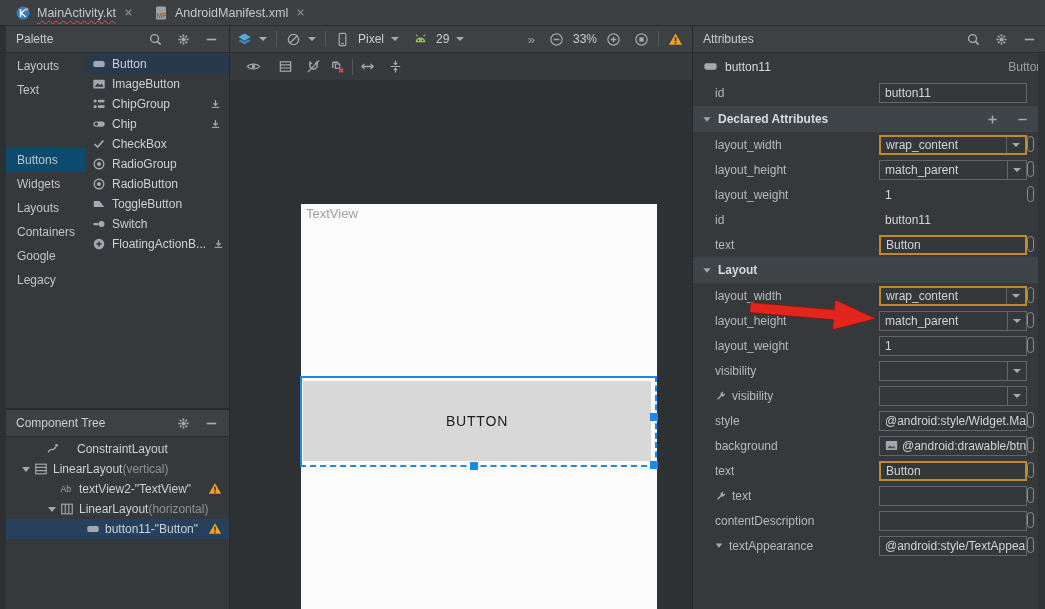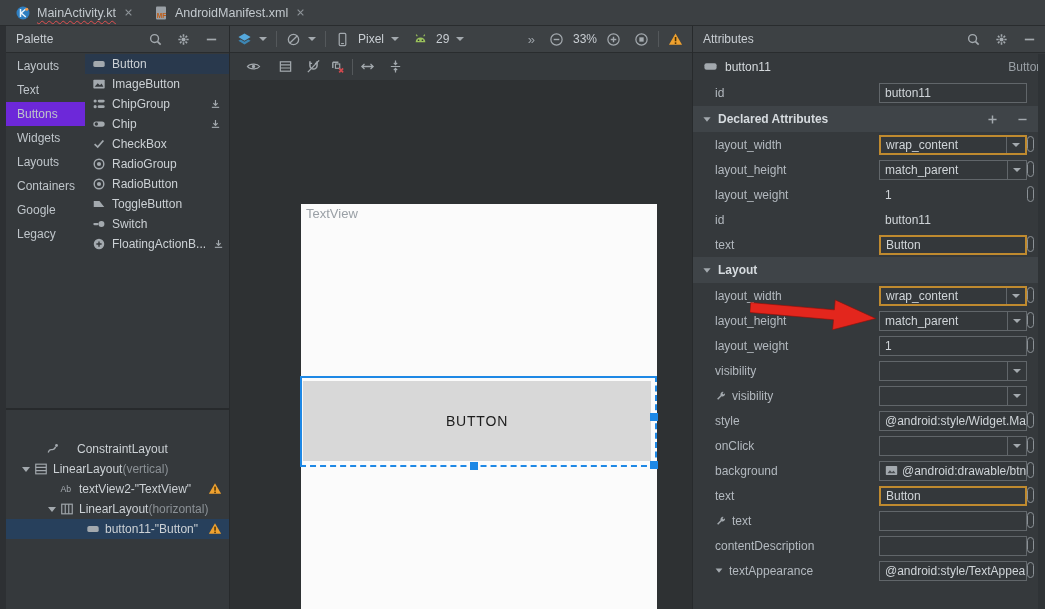--- a/index.html
+++ b/index.html
@@ -27,21 +27,21 @@
   .hdr-icons { margin-left:auto; display:flex; align-items:center; gap:13px; }
 
   
   .rail { position:absolute; left:0; top:26px; width:6px; height:583px; background:#2d3033; }
 
   
   .palette { position:absolute; left:6px; top:26px; width:224px; height:382px;
     background:#35393c; border-right:1px solid #272a2c; }
   .cats { position:absolute; left:0; top:28px; width:79px; bottom:0; }
   .cat { height:24px; line-height:24px; padding-left:11px; color:#bfc5ca; white-space:nowrap; }
-  .cat.sel { background:#6d28d9; }
+  .cat.sel { background:#0c4a6e;margin-top:46px; }
   .plist { position:absolute; left:79px; top:28px; right:0; bottom:0; }
   .pitem { height:20px; display:flex; align-items:center; gap:6px; padding-left:7px; white-space:nowrap; }
   .pitem.sel { background:#29394d; }
   .pitem .lbl { color:#ccd1d5; }
   .pitem .dl { margin-left:auto; margin-right:7px; }
 
   
   .ctree { position:absolute; left:6px; top:408px; width:224px; height:201px;
     background:#35393c; border-right:1px solid #272a2c; border-top:2px solid #272a2c; }
   .trows { position:absolute; left:0; top:29px; right:0; bottom:0; }
@@ -283,20 +283,36 @@
             <svg width="13" height="13" viewBox="0 0 16 16">
               <path d="M8 2.5 V8.5 M5.4 6.2 L8 9 L10.6 6.2" stroke="#a3a9ae" stroke-width="1.4" fill="none"></path>
               <path d="M3.5 11.5 H12.5" stroke="#a3a9ae" stroke-width="1.4"></path>
             </svg>
           </span>
         </div>
       </div>
   </div>
 
   <div class="ctree">
+    <div class="panel-hdr">
+      <span class="panel-title">Component Tree</span>
+      <span class="hdr-icons">
+        <span class="icon">
+            <svg width="15" height="15" viewBox="0 0 16 16">
+              <circle cx="8" cy="8" r="2.2" fill="#a3a9ae"></circle>
+              <path d="M8 2.5 V5 M8 11 V13.5 M2.5 8 H5 M11 8 H13.5 M4.2 4.2 L5.9 5.9 M10.1 10.1 L11.8 11.8 M11.8 4.2 L10.1 5.9 M5.9 10.1 L4.2 11.8" stroke="#a3a9ae" stroke-width="1.7"></path>
+            </svg>
+          </span>
+        <span class="icon">
+            <svg width="15" height="15" viewBox="0 0 16 16">
+              <path d="M3 8 H13" stroke="#a3a9ae" stroke-width="1.8"></path>
+            </svg>
+          </span>
+      </span>
+    </div>
     <div class="trows" id="tree-rows">
         <div class="trow" style="padding-left: 12px; gap: 12px;">
           <span class="tarrow"></span>
           <span class="icon">
             <svg width="14" height="14" viewBox="0 0 16 16">
               <path d="M2.5 12 C5 4.5, 8 13, 11 5.5" stroke="#a3a9ae" stroke-width="1.5" fill="none"></path>
               <circle cx="12" cy="4" r="1.6" fill="#a3a9ae"></circle>
             </svg>
           </span>
           <span class="tname">ConstraintLayout</span>
@@ -688,34 +704,20 @@
           </span>
           <span class="aval">
             <div class="field dropdown">
               <span class="attr-value-text">@android:style/Widget.Mat</span>
             </div>
           </span>
           <span class="pill"></span>
         </div>
         <div class="arow">
           <span class="alabel">
-            <span class="attr-label-text">onClick</span>
-          </span>
-          <span class="aval">
-            <div class="field dropdown">
-              <span class="attr-value-text"></span>
-              <span class="ddbtn">
-                <span class="caret" style="margin-left:0"></span>
-              </span>
-            </div>
-          </span>
-          <span class="pill"></span>
-        </div>
-        <div class="arow">
-          <span class="alabel">
             <span class="attr-label-text">background</span>
           </span>
           <span class="aval">
             <div class="field">
               <span class="fimg icon">
                 <svg width="13" height="13" viewBox="0 0 16 16">
                   <rect x="1" y="2.5" width="14" height="11" rx="1" fill="#a3a9ae"></rect>
                   <path d="M3 11.5 L6 7.8 L8.5 10.3 L10.5 8.3 L13 11.5 Z" fill="#4a4e52"></path>
                 </svg>
               </span>

